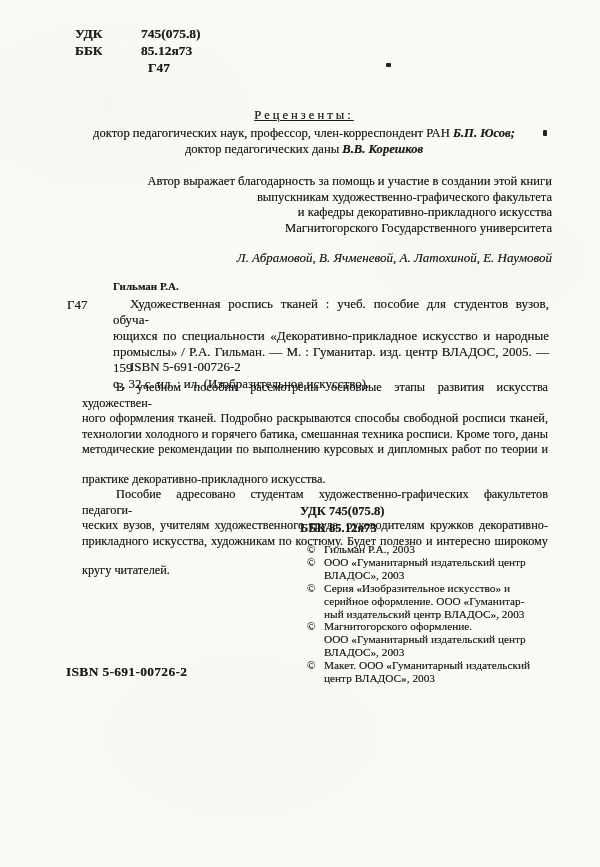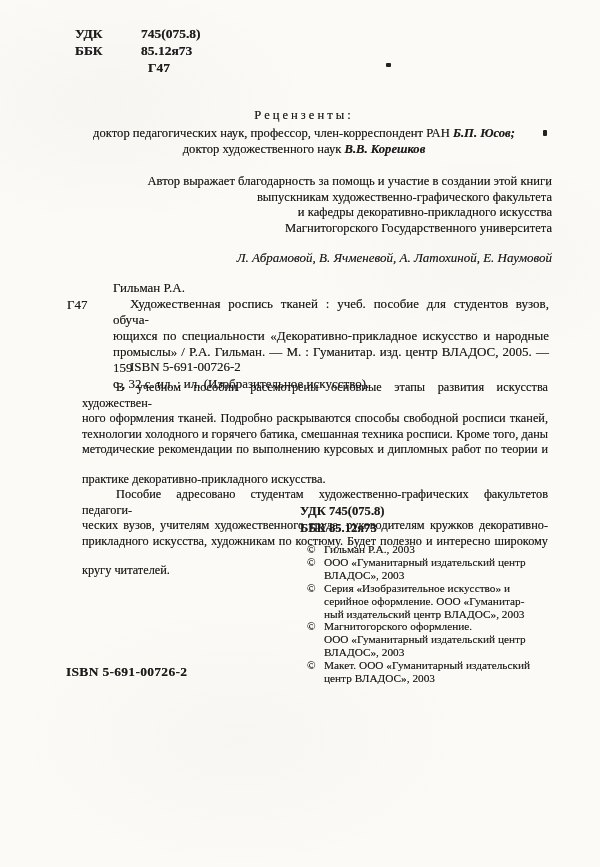--- a/index.html
+++ b/index.html
@@ -20,29 +20,29 @@
   .page * { text-shadow:0 0 0.45px rgba(20,20,20,0.55); }
 
   
   .top-codes { position:absolute; left:75px; top:25px; font-weight:bold; font-size:13.5px; line-height:17px; }
   .code-row { display:flex;gap:37px; }
   .code-label { width:29px; }
   .code-row.third .code-value { margin-left:7px; }
 
   
   .reviewers { position:absolute; left:56px; top:107px; width:496px; text-align:center; font-size:12.6px; line-height:16.5px; }
-  .reviewers .heading { letter-spacing:3px; margin-bottom:1px; }
+  .reviewers .heading { letter-spacing:3px; margin-bottom:1px;text-decoration:underline; }
   .bold-italic { font-weight:bold; font-style:italic; }
 
   
   .ack { position:absolute; left:56px; top:174px; width:496px; text-align:right; font-size:12.6px; line-height:15.6px; }
   .ack .names { font-weight:normal; font-style:italic; font-size:13px; margin-top:14px; }
 
   
-  .bib-author { position:absolute; left:113px; top:280px; font-weight:normal; font-size:13px; }
+  .bib-author { position:absolute; left:113px; top:280px; font-weight:bold; font-size:11px; }
   .bib-code { position:absolute; left:67px; top:297px; font-size:13px; }
   .bib-record { position:absolute; left:113px; top:296px; width:436px; font-size:13px; line-height:16px; }
   .bib-record .line { text-align:justify; text-align-last:justify; }
   .bib-record .line:first-child { text-indent:17px; }
   .bib-record .line:last-child { text-align-last:left; }
   .bib-isbn { position:absolute; left:130px; top:359px; font-size:13px; }
 
   
   .annotation { position:absolute; left:82px; top:380px; width:466px; font-size:12.3px; line-height:15.5px; }
   .annotation .para .line { text-align:justify; text-align-last:justify; }
@@ -87,21 +87,21 @@
     </div>
   </div>
 
   <div class="reviewers">
     <div class="heading">Рецензенты:</div>
     <div>
       <span>доктор педагогических наук, профессор, член-корреспондент РАН</span>
       <span class="bold-italic">Б.П. Юсов;</span>
     </div>
     <div>
-      <span>доктор художественного наук</span>
+      <span>доктор педагогических даны</span>
       <span class="bold-italic">В.В. Корешков</span>
     </div>
   </div>
 
   <div class="ack">
     <div>
         <div class="line">Автор выражает благодарность за помощь и участие в создании этой книги</div>
         <div class="line">выпускникам художественно-графического факультета</div>
         <div class="line">и кафедры декоративно-прикладного искусства</div>
         <div class="line">Магнитогорского Государственного университета</div>

